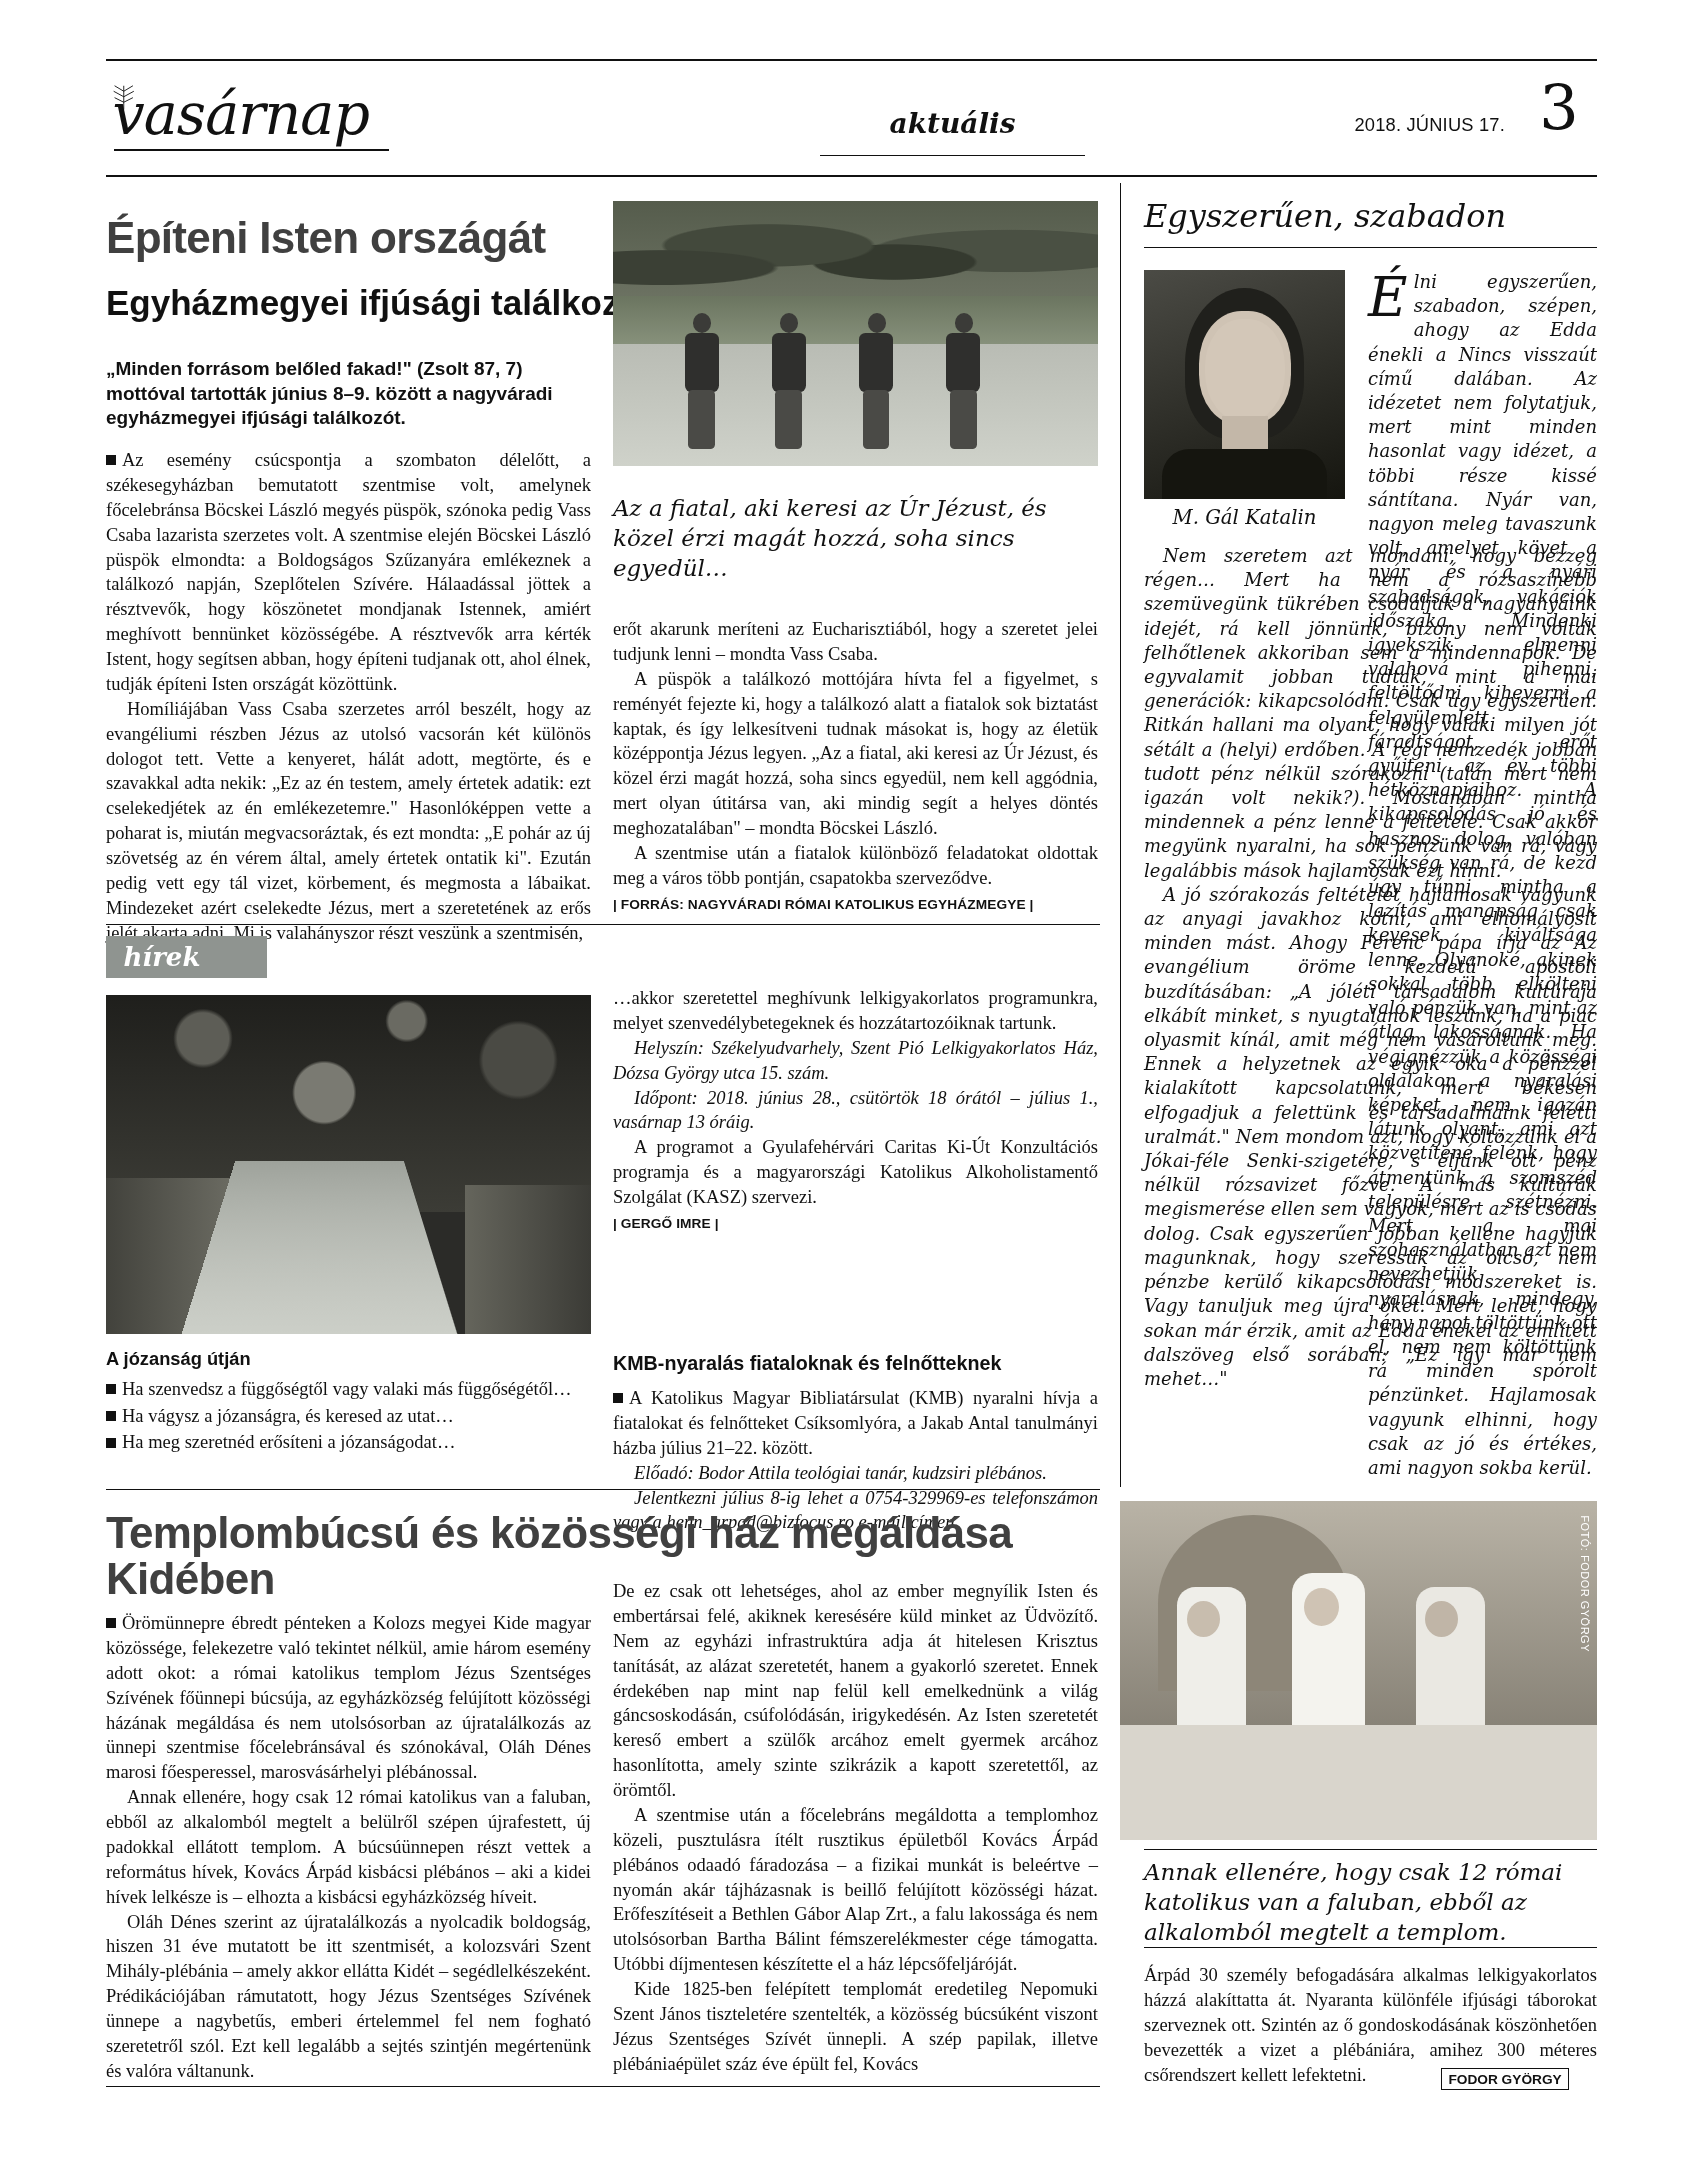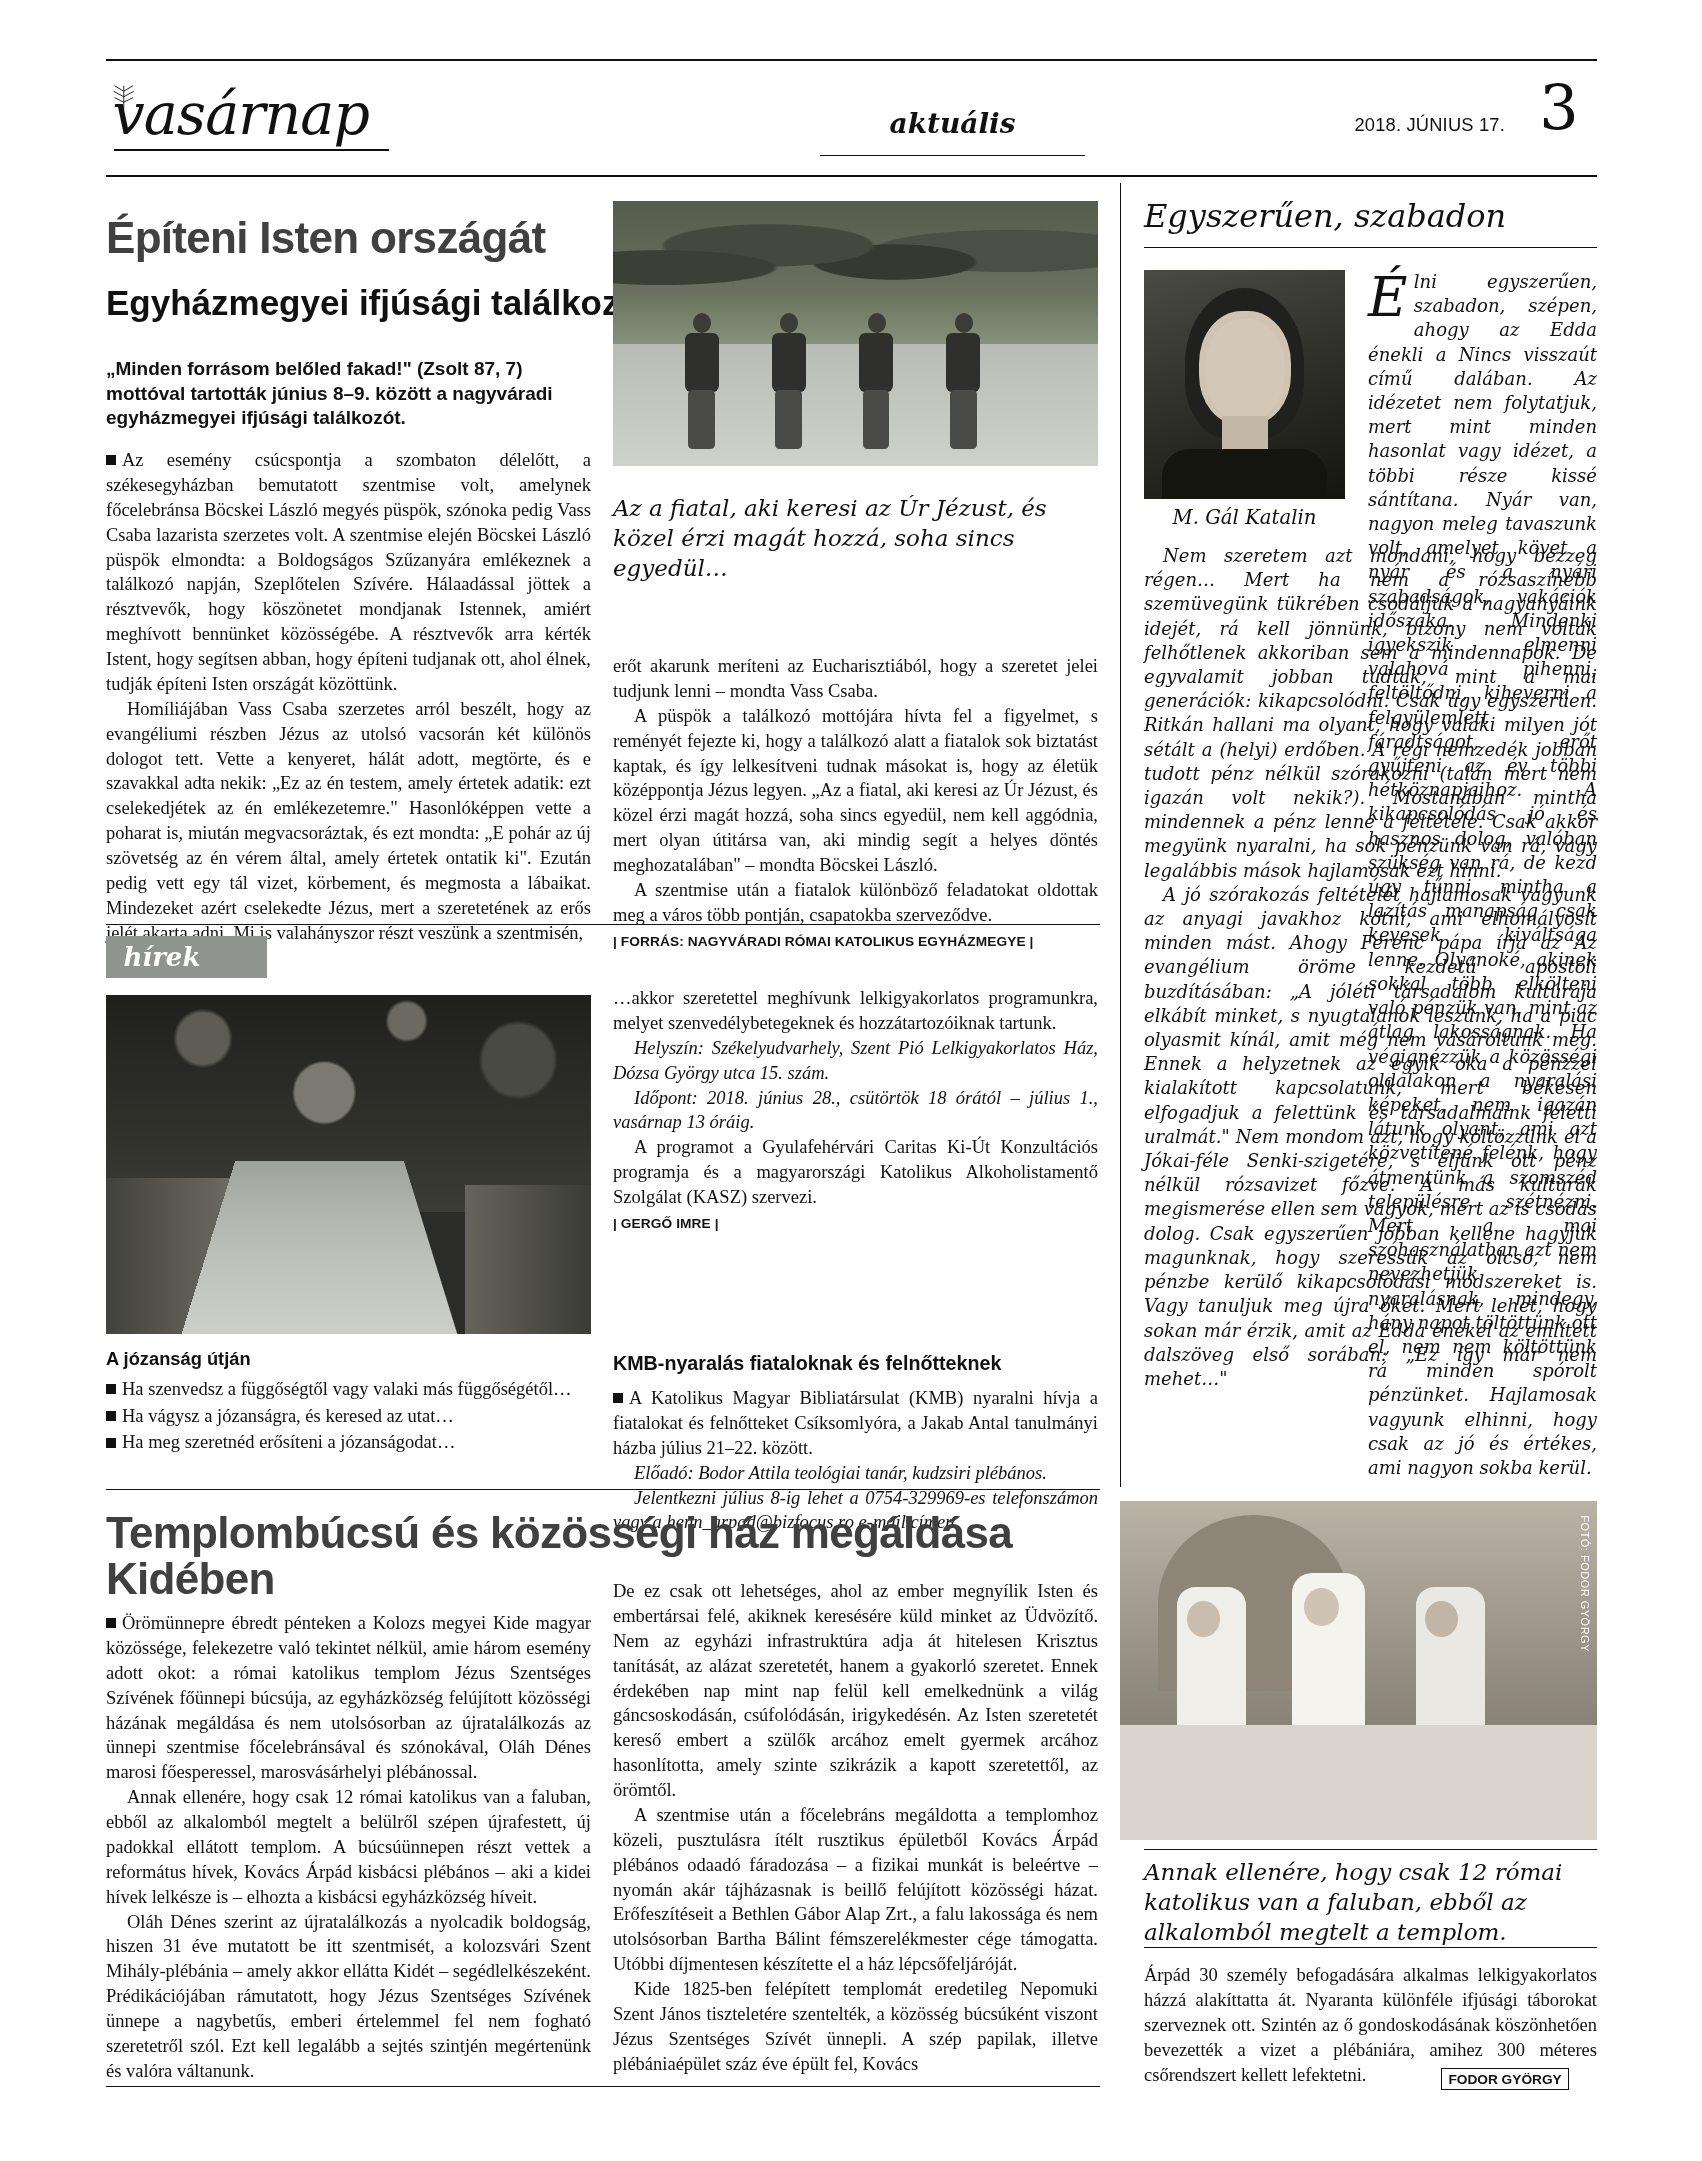--- a/index.html
+++ b/index.html
@@ -97,21 +97,21 @@
   .smallcaps-src {
     font-family:"Liberation Sans", sans-serif;
     font-weight:700; font-size:13.7px; letter-spacing:0.1px;
   }
 
   
   .art1-title { position:absolute; left:106px; top:215px; width:590px; }
   .art1-sub   { position:absolute; left:106px; top:284px; width:590px; }
   .art1-lead  { position:absolute; left:106px; top:357px; width:485px; }
   .art1-colA  { position:absolute; left:106px; top:448px; width:485px; height:458px; }
-  .art1-colB  { position:absolute; left:613px; top:654px; width:485px; height:275px; }
+  .art1-colB  { position:absolute; left:613px; top:617px; width:485px; height:275px; }
 
   .photo1 {
     position:absolute; left:613px; top:201px; width:485px; height:265px;
     background:#8a8d86;
     overflow:hidden;
   }
   .photo1 .sky { position:absolute; left:0; top:0; width:100%; height:38%; background:linear-gradient(#6e7468,#9aa08f); }
   .photo1 .trees { position:absolute; left:0; top:0; width:100%; height:42%;
     background:
       radial-gradient(ellipse at 10% 60%, #3b4035 0 18%, transparent 19%),

